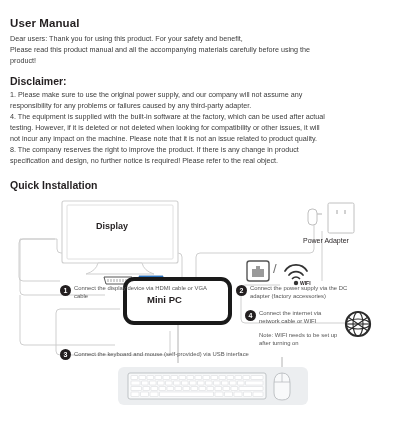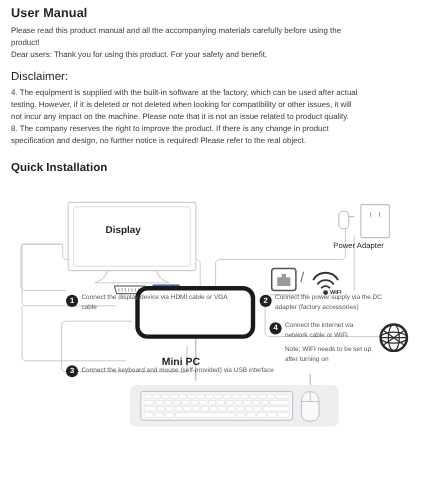--- a/index.html
+++ b/index.html
@@ -5,41 +5,41 @@
 <style>
   * { box-sizing: border-box; margin: 0; padding: 0; }
   html, body {
     width: 400px;
     height: 438px;
     background: #ffffff;
     font-family: "Liberation Sans", sans-serif;
     color: #231f20;
     overflow: hidden;
   }
-  .page { position: relative; width: 340px; height: 438px; padding: 4px 10px 0 10px; }
+  .page { position: relative; width: 340px; height: 438px; padding: 15px 10px 0 10px; }
 
   .h1 {
     font-size: 11.5px;
     font-weight: bold;
     letter-spacing: 0.1px;
     margin: 2px 0 4px 0;
     color: #231f20;
   }
   .intro { font-size: 7.2px; line-height: 1.55; color: #3b3b3b; }
   .h2 {
     font-size: 10.5px;
-    font-weight: normal;
+    font-weight: bold;
     margin: 9px 0 3px 0;
     color: #231f20;
   }
   .clause { font-size: 7.2px; line-height: 1.52; color: #3b3b3b; }
   .h3 {
     font-size: 10.5px;
     font-weight: bold;
-    margin: 12px 0 16px 0;
+    margin: 12px 0 0 0;
     color: #231f20;
   }
 
   
   .diagram { position: relative; width: 400px; height: 218px; margin-left: -10px; text-decoration: underline; }
   .diagram svg { position: absolute; left: 0; top: 0; }
 
   .step-badge {
     position: absolute;
     width: 11px; height: 11px;
@@ -95,27 +95,28 @@
   }
 </style>
 </head>
 <body>
 
 <div class="page">
 
   <h1 class="h1">User Manual</h1>
 
   <div class="intro">
+    <div>Dear users: Thank you for using this product. For your safety and benefit,</div>
     <div>Please read this product manual and all the accompanying materials carefully before using the product!</div>
-    <div>Dear users: Thank you for using this product. For your safety and benefit,</div>
   </div>
 
   <h2 class="h2">Disclaimer:</h2>
 
   <div class="clause-list">
+    <p class="clause">1. Please make sure to use the original power supply, and our company will not assume any responsibility for any problems or failures caused by any third-party adapter.</p>
     <p class="clause">4. The equipment is supplied with the built-in software at the factory, which can be used after actual testing. However, if it is deleted or not deleted when looking for compatibility or other issues, it will not incur any impact on the machine. Please note that it is not an issue related to product quality.</p>
     <p class="clause">8. The company reserves the right to improve the product. If there is any change in product specification and design, no further notice is required! Please refer to the real object.</p>
   </div>
 
   <h2 class="h3">Quick Installation</h2>
 
   <div class="diagram">
 
     <svg width="400" height="218" viewBox="0 0 400 218" xmlns="http://www.w3.org/2000/svg">
 
@@ -303,21 +304,21 @@
         <g>
           <path d="M282 182 Q274 182 274 192 L274 202 Q274 209 282 209 Q290 209 290 202 L290 192 Q290 182 282 182 Z" fill="#f8f9fa" stroke="#b9bcc0" stroke-width="0.9"></path>
           <line x1="282" y1="182" x2="282" y2="191" stroke="#b9bcc0" stroke-width="0.8"></line>
           <line x1="274" y1="191" x2="290" y2="191" stroke="#b9bcc0" stroke-width="0.8"></line>
         </g>
       </g>
     </svg>
 
     <div class="lbl-display" style="left:96px; top:30px;">Display</div>
 
-    <div class="lbl-minipc" style="left:147px; top:103px;margin-top:47px;">Mini PC</div>
+    <div class="lbl-minipc" style="left:147px; top:103px;">Mini PC</div>
 
     <div class="lbl-adapter" style="left:303px; top:46px;">Power Adapter</div>
 
     <div class="slash" style="left:273px; top:70px;">/</div>
 
     <div class="lbl-wifi" style="left:300px; top:89px;">WIFI</div>
 
     <div class="step-badge" style="left:60px; top:94px;">1</div>
     <div class="step-text" style="left:74px; top:93px; width:135px;">Connect the display device via HDMI cable or VGA cable</div>
 

